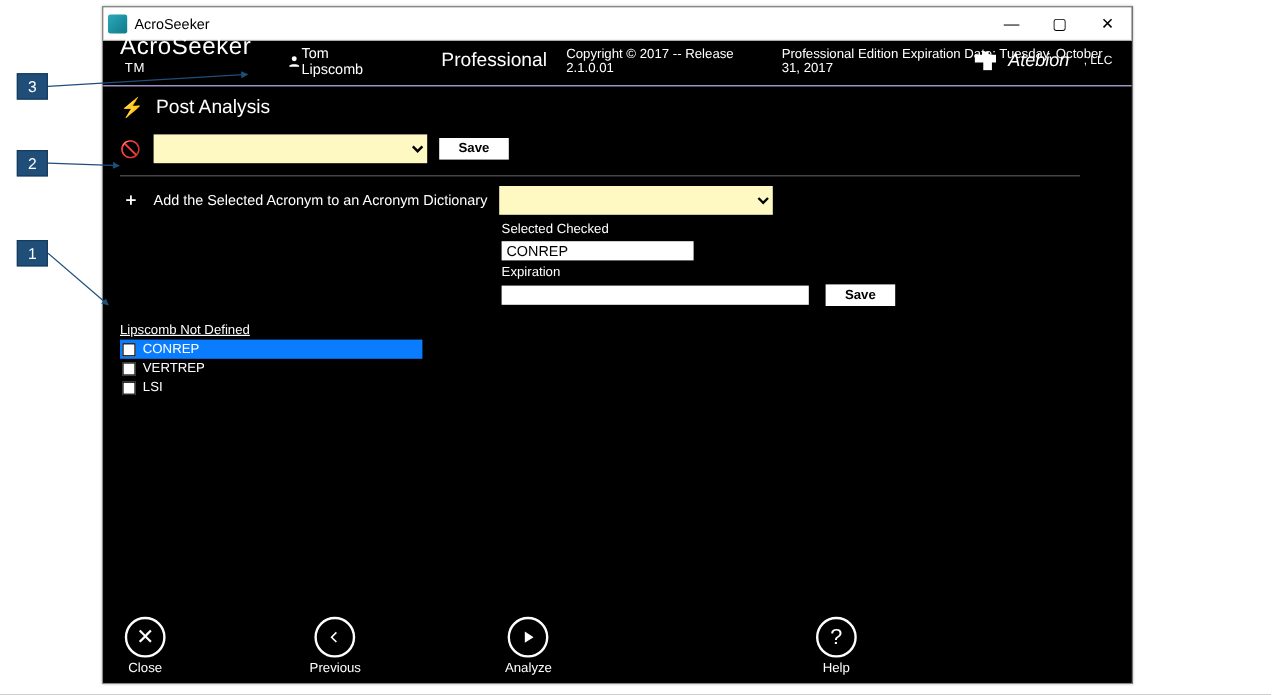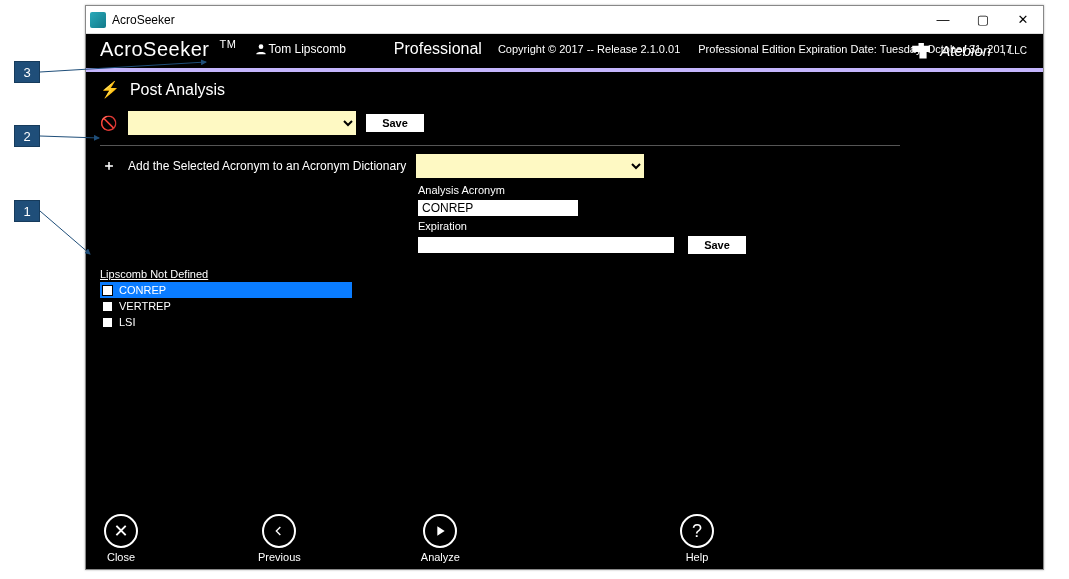--- a/index.html
+++ b/index.html
@@ -22,21 +22,21 @@
     justify-content: center;
     font-size: 13px;
     border: 1px solid #163b5c;
     z-index: 100;
   }
 
   
   .chrome {
     position: absolute;
     left: 85px; top: 5px;
-    width: 959px; height: 565px;
+    width: 859px; height: 565px;
     background: #000;
     border: 1px solid #888;
     box-shadow: 0 0 2px rgba(0,0,0,.3);
   }
   .titlebar {
     height: 28px;
     background: #fff;
     display: flex;
     align-items: center;
     font-size: 12px;
@@ -62,23 +62,24 @@
     position: absolute;
     left: 0; top: 28px; right: 0; bottom: 0;
     background: #000;
     color: #fff;
   }
 
   
   .app-header {
     display: flex; align-items: center;
     padding: 6px 14px 10px 14px;
-    border-bottom: 4px solid #c4b5fd;
+    border-bottom: 1px solid #c4b5fd;
     height: 38px;
     position: relative;
+    justify-content: flex-end;
   }
   .app-name { font-size: 20px; font-weight: 400; letter-spacing: .5px; }
   .app-tm { font-size: 11px; vertical-align: super; margin-left: 4px; }
   .user-ico {
     margin-left: 18px;
      display: inline-flex; align-items: center; gap: 0;
      font-size: 12px;
   }
   .user-ico svg { width: 14px; height: 14px; }
   .edition { margin-left: 48px; font-size: 16px; font-weight: 300; }
@@ -258,21 +259,21 @@
       <div class="row">
         <span class="lead-ico" style="font-weight:700;">＋</span>
         <label class="lead">Add the Selected Acronym to an Acronym Dictionary</label>
         <select class="select">
           <option>Army</option>
         </select>
       </div>
 
       <div class="subgrid">
         <div></div>
-        <div class="lab">Analysis Acronym</div>
+        <div class="lab">Selected Checked</div>
         <div></div>
 
         <div></div>
         <input type="text" value="CONREP" style="">
         <div></div>
 
         <div></div>
         <div class="lab">Expiration</div>
         <div></div>
 

